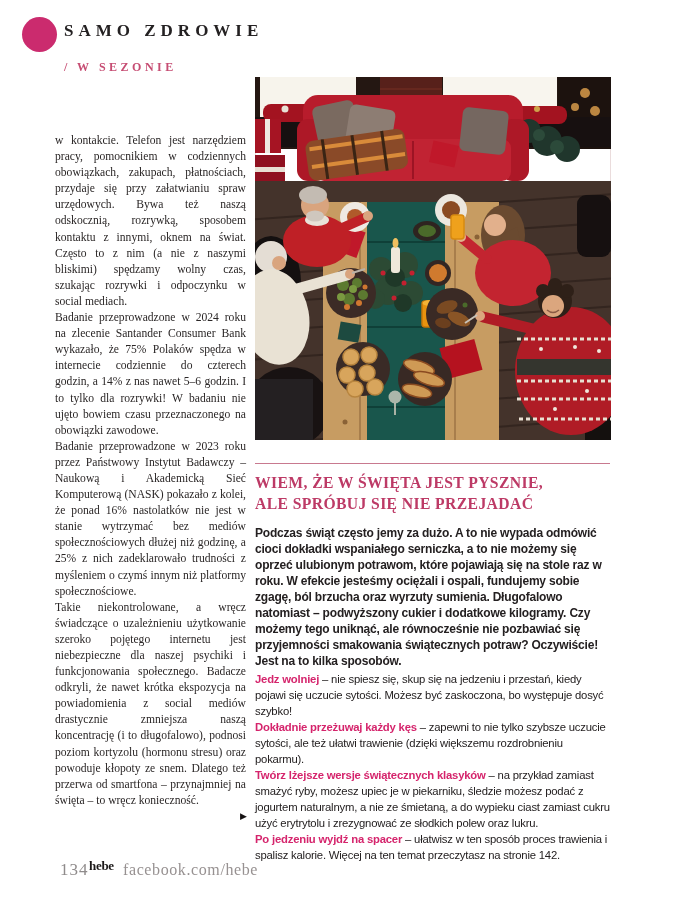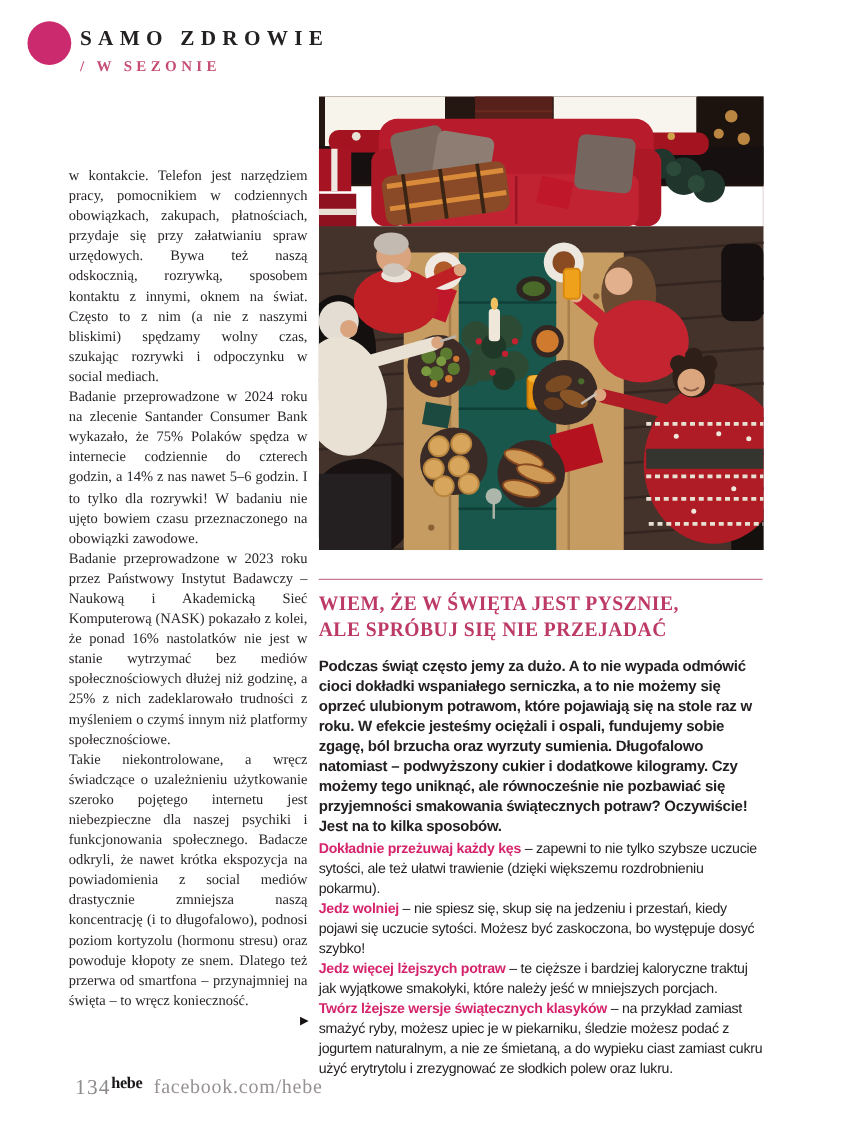--- a/index.html
+++ b/index.html
@@ -3,21 +3,21 @@
 <meta charset="utf-8">
 <style>
   html,body{margin:0;padding:0;background:#ffffff;}
   .page{position:relative;width:684px;height:900px;background:#ffffff;overflow:hidden;
         font-family:"Liberation Serif", serif;color:#262222;}
 
   
   .brand-dot{position:absolute;left:22px;top:17px;width:35px;height:35px;border-radius:50%;background:#cb2b6e;}
   .section-title{position:absolute;left:64px;top:21px;margin:0;font-size:17px;font-weight:700;
         letter-spacing:5px;color:#242122;font-family:"Liberation Serif", serif;}
-  .kicker{position:absolute;left:64px;top:46px;font-size:12px;font-weight:700;letter-spacing:3.5px;color:#c64d73;}
+  .kicker{position:absolute;left:64px;top:60px;font-size:12px;font-weight:700;letter-spacing:3.5px;color:#c64d73;}
 
   
   .left-col{position:absolute;left:55px;top:87px;width:191px;font-size:11.6px;line-height:16.1px;
         text-align:justify;color:#2a2626;-webkit-hyphens:auto;hyphens:auto;margin-top:46px;}
   .left-col p{margin:0;}
   .cont-arrow{position:absolute;left:240px;top:810px;font-size:9px;color:#151112;line-height:12px;}
 
   
   .right-col{position:absolute;left:255px;top:77px;width:356px;}
   .photo{margin:0;width:356px;height:363px;overflow:hidden;box-shadow:0 0 0 1px #eadcdc inset;}
@@ -302,24 +302,24 @@
     <hr class="rule">
 
     <h2 class="article-heading">
       <span>WIEM, ŻE W ŚWIĘTA JEST PYSZNIE,</span><br>
       <span>ALE SPRÓBUJ SIĘ NIE PRZEJADAĆ</span>
     </h2>
 
     <p class="intro">Podczas świąt często jemy za dużo. A to nie wypada odmówić cioci dokładki wspaniałego serniczka, a to nie możemy się oprzeć ulubionym potrawom, które pojawiają się na stole raz w roku. W efekcie jesteśmy ociężali i ospali, fundujemy sobie zgagę, ból brzucha oraz wyrzuty sumienia. Długofalowo natomiast – podwyższony cukier i dodatkowe kilogramy. Czy możemy tego uniknąć, ale równocześnie nie pozbawiać się przyjemności smakowania świątecznych potraw? Oczywiście! Jest na to kilka sposobów.</p>
 
     <div class="tips">
+      <p class="tip"><b>Jedz wolniej</b><span> – nie spiesz się, skup się na jedzeniu i przestań, kiedy pojawi się uczucie sytości. Możesz być zaskoczona, bo występuje dosyć szybko!</span></p>
       <p class="tip"><b>Dokładnie przeżuwaj każdy kęs</b><span> – zapewni to nie tylko szybsze uczucie sytości, ale też ułatwi trawienie (dzięki większemu rozdrobnieniu pokarmu).</span></p>
-      <p class="tip"><b>Jedz wolniej</b><span> – nie spiesz się, skup się na jedzeniu i przestań, kiedy pojawi się uczucie sytości. Możesz być zaskoczona, bo występuje dosyć szybko!</span></p>
-      <p class="tip"><b>Jedz więcej lżejszych potraw</b><span> – te cięższe i bardziej kaloryczne traktuj jak wyjątkowe smakołyki, które należy jeść w mniejszych porcjach.</span></p>
       <p class="tip"><b>Twórz lżejsze wersje świątecznych klasyków</b><span> – na przykład zamiast smażyć ryby, możesz upiec je w piekarniku, śledzie możesz podać z jogurtem naturalnym, a nie ze śmietaną, a do wypieku ciast zamiast cukru użyć erytrytolu i zrezygnować ze słodkich polew oraz lukru.</span></p>
+      <p class="tip"><b>Po jedzeniu wyjdź na spacer</b><span> – ułatwisz w ten sposób proces trawienia i spalisz kalorie. Więcej na ten temat przeczytasz na stronie 142.</span></p>
     </div>
 
   </section>
 
   <footer>
     <span class="page-number">134</span>
     <span class="magazine-logo">hebe</span>
     <span class="facebook-url">facebook.com/hebe</span>
   </footer>
 

